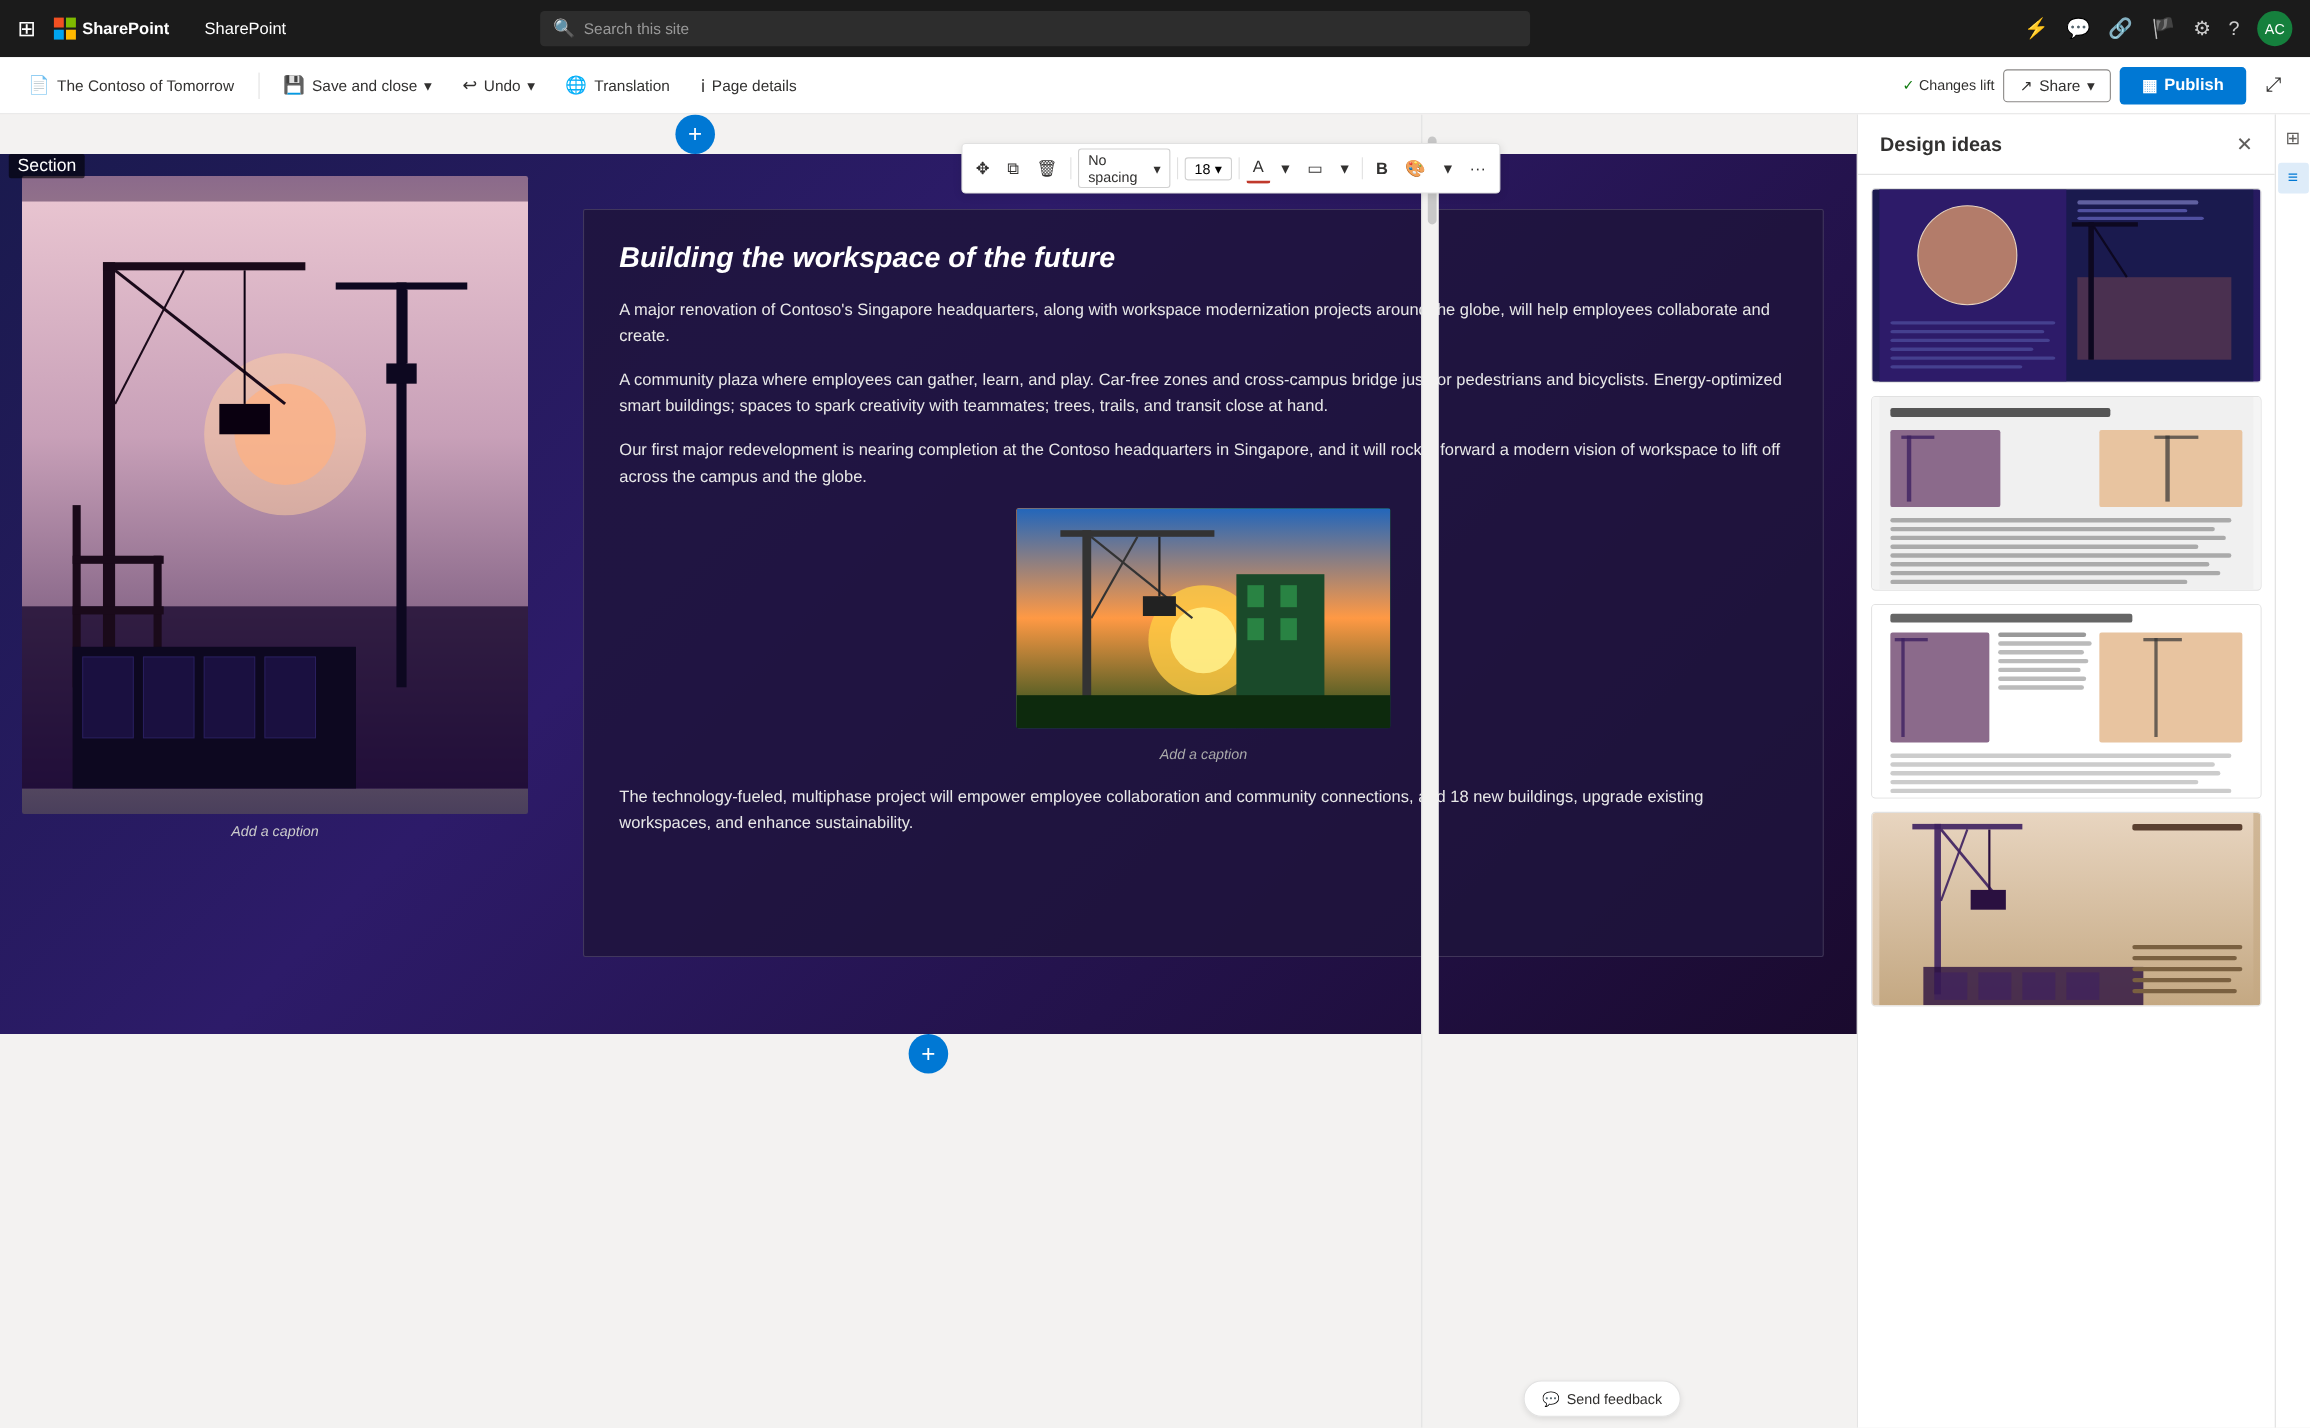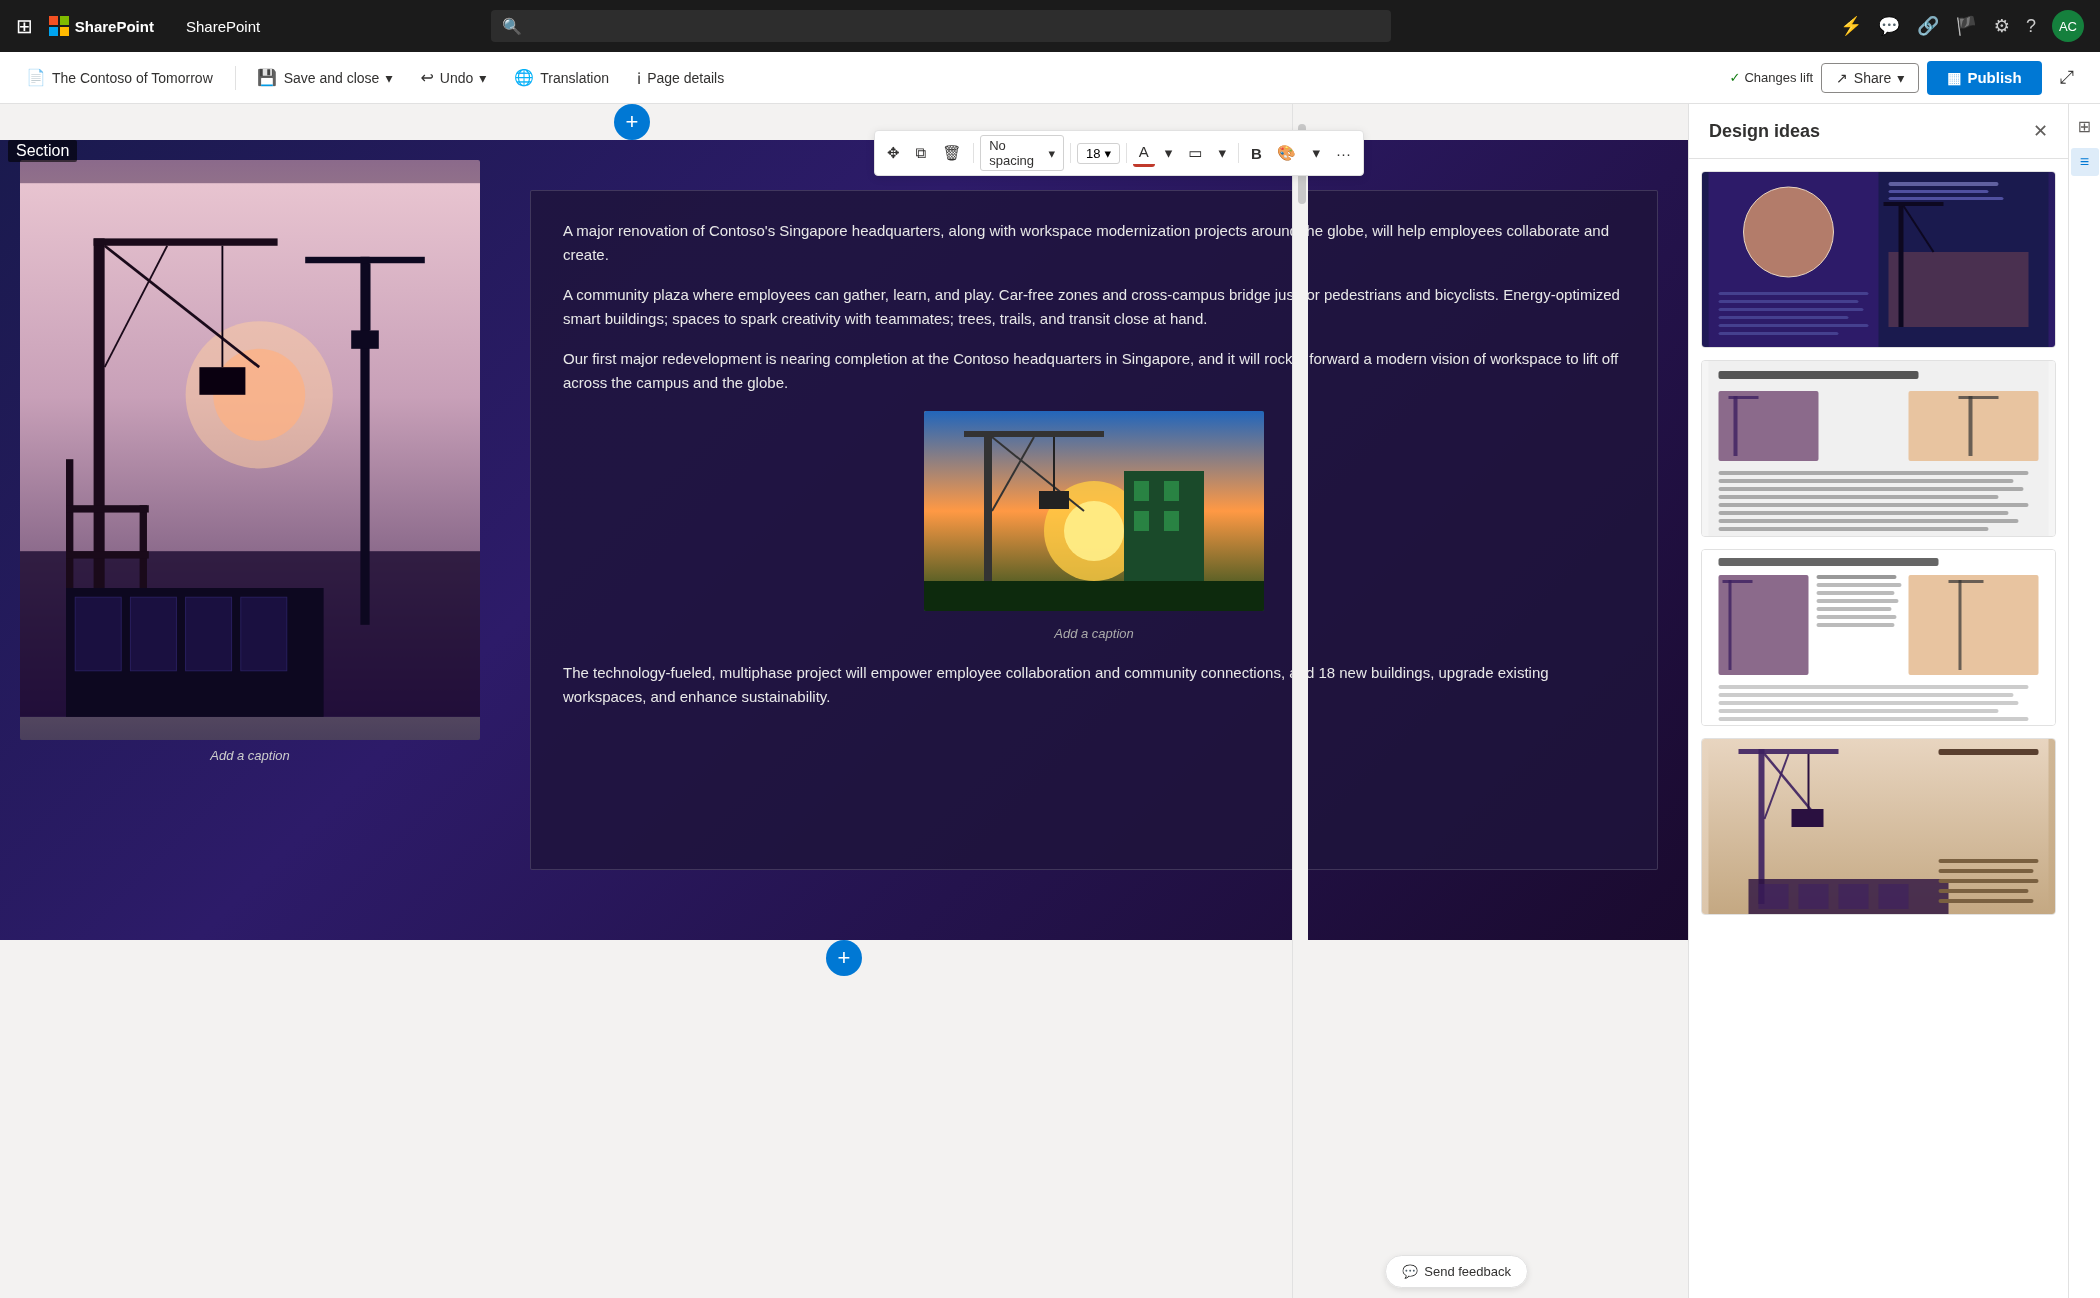--- a/index.html
+++ b/index.html
@@ -381,20 +381,21 @@
       <span></span>
         <span></span>
         <span></span>
         <span></span>
     </div>
     <span class="nav-logo-text">SharePoint</span>
   </div>
   <span class="nav-app-name">SharePoint</span>
   <div class="nav-search">
     <span>🔍</span>
+    <input type="text" placeholder="Search this site" style="">
   </div>
   <div class="nav-icons">
     <span class="nav-icon">⚡</span>
     <span class="nav-icon">💬</span>
     <span class="nav-icon">🔗</span>
     <span class="nav-icon">🏴</span>
     <span class="nav-icon">⚙</span>
     <span class="nav-icon">?</span>
     <div class="nav-avatar">AC</div>
   </div>
@@ -531,20 +532,21 @@
               <rect x="310" y="80" width="130" height="7" fill="#0d0820"></rect>
               <line x1="380" y1="87" x2="380" y2="160" stroke="#0d0820" stroke-width="2"></line>
               <rect x="360" y="160" width="30" height="20" fill="#0d0820"></rect>
             </svg>
           </div>
           <div class="caption-left">Add a caption</div>
         </div>
 
         <div class="col-right">
           <div class="content-box">
+            <div class="article-title">Building the workspace of the future</div>
             <div class="article-body">
               <p>A major renovation of Contoso's Singapore headquarters, along with workspace modernization projects around the globe, will help employees collaborate and create.</p>
               <p>A community plaza where employees can gather, learn, and play. Car-free zones and cross-campus bridge just for pedestrians and bicyclists. Energy-optimized smart buildings; spaces to spark creativity with teammates; trees, trails, and transit close at hand.</p>
               <p>Our first major redevelopment is nearing completion at the Contoso headquarters in Singapore, and it will rocket forward a modern vision of workspace to lift off across the campus and the globe.</p>
 
               <div class="inline-img-container">
                 <div class="inline-img">
                   <svg class="inline-img-crane" viewBox="0 0 340 200" xmlns="http://www.w3.org/2000/svg">
                     <defs>
                       <linearGradient id="skyGrad2" x1="0" y1="0" x2="0" y2="1">

